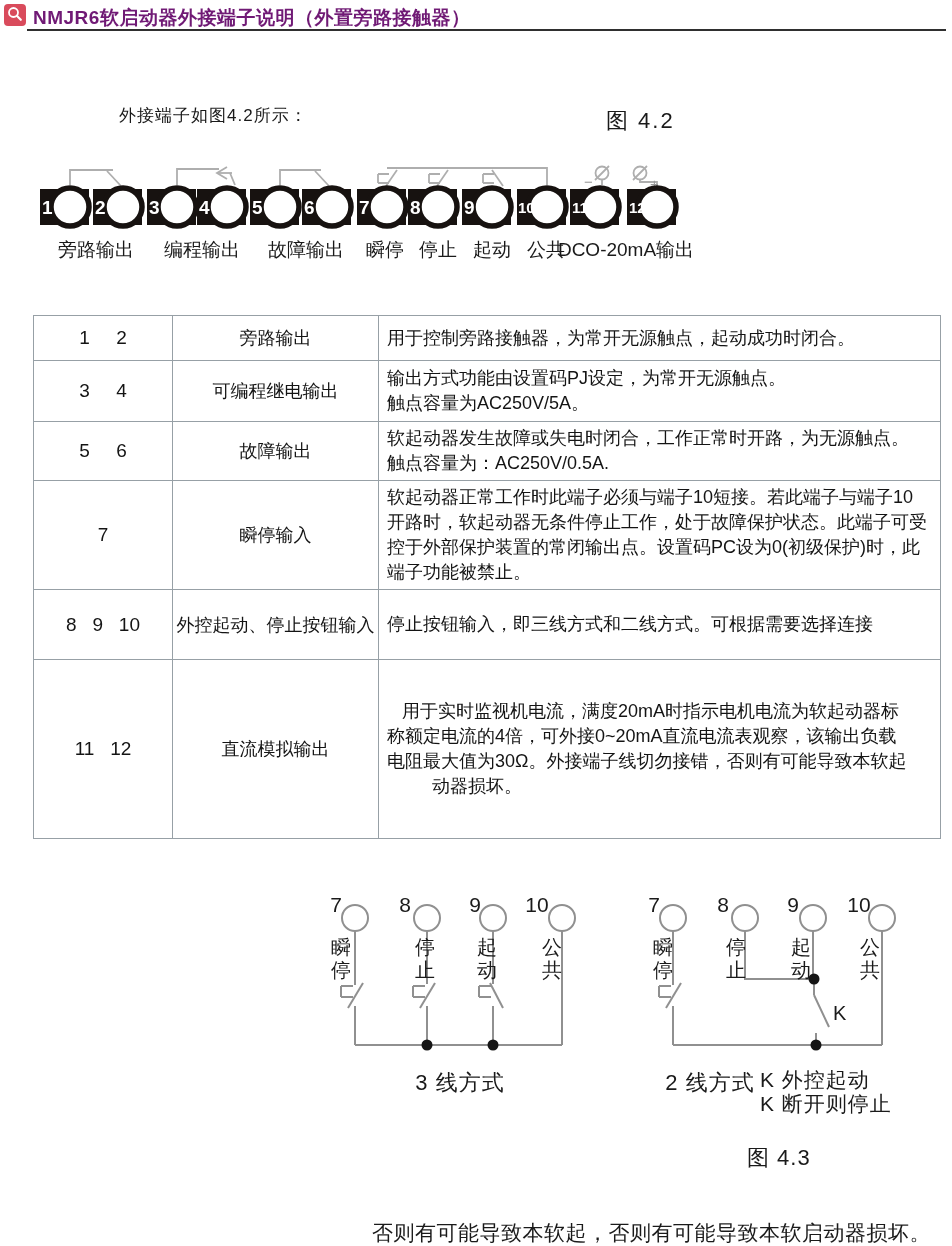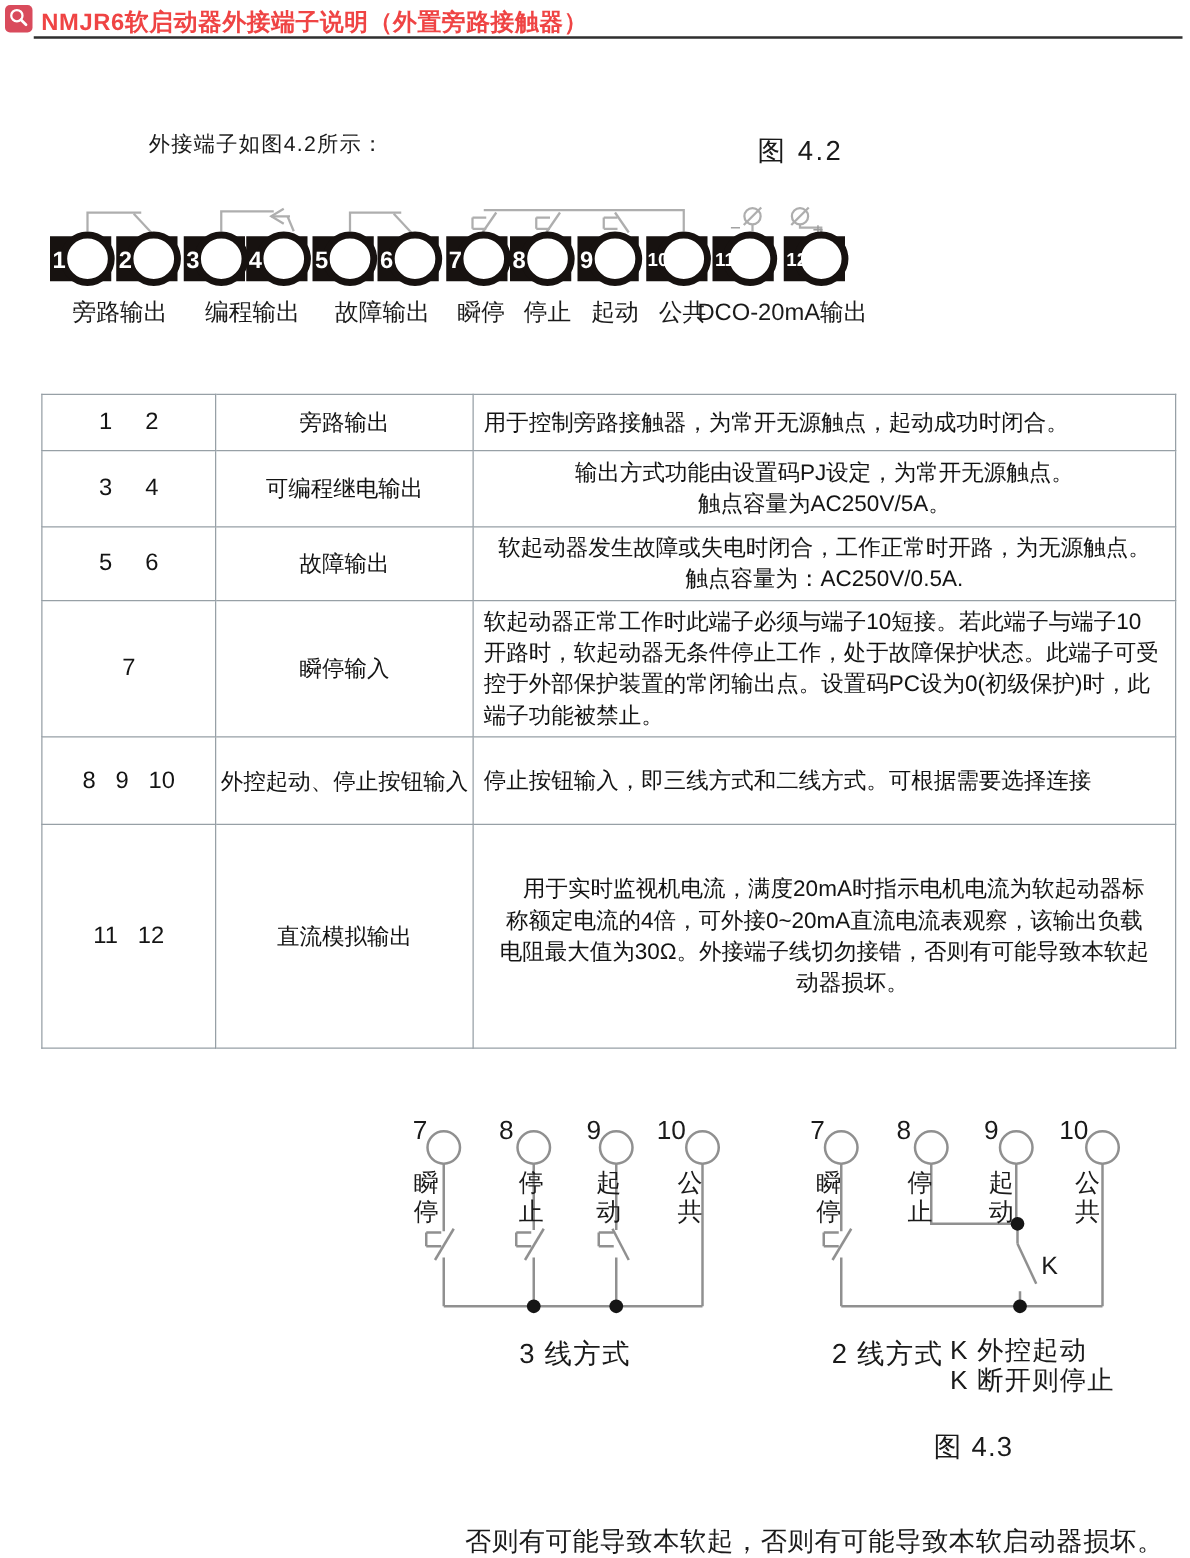--- a/index.html
+++ b/index.html
@@ -1,21 +1,21 @@
 <!DOCTYPE html>
 <html><head>
 <meta charset="utf-8">
 <style>
   html,body{margin:0;padding:0;background:#ffffff;}
   .page{position:relative;width:952px;height:1246px;background:#fff;
         font-family:"Liberation Sans","DejaVu Sans",sans-serif;color:#1a1a1a;overflow:hidden;}
   .abs{position:absolute;}
 
   
-  .doc-title{left:33px;top:5px;font-size:19px;font-weight:bold;letter-spacing:.5px;color:#ef4444;white-space:nowrap;text-align:center;}
+  .doc-title{left:33px;top:5px;font-size:19px;font-weight:bold;letter-spacing:.5px;color:#701a75;white-space:nowrap;text-align:center;}
   .title-icon{left:4px;top:4px;width:22px;height:22px;border-radius:4px;background:#d94b5c;}
   .rule{left:27px;top:29px;width:919px;height:2px;background:#2f2f2f;}
 
   
   .lead{left:119px;top:104px;font-size:17px;letter-spacing:1px;white-space:nowrap;}
   .figlab{font-size:22px;letter-spacing:2px;white-space:nowrap;}
   .fig42{left:596px;top:106px;margin-left:10px;}
   .fig43{left:747px;top:1143px;letter-spacing:1px;}
 
   
@@ -26,21 +26,21 @@
 
   
   .term-table{left:33px;top:315px;}
   table{border-collapse:collapse;table-layout:fixed;width:888px;font-size:18px;color:#141414;}
   td,th{border:1.6px solid #97a0a6;vertical-align:middle;padding:0;font-weight:normal;}
   th{background:#cbe8f8;height:38px;font-size:19px;white-space:pre;}
   .c-no{width:138px;text-align:center;white-space:pre;font-size:19px;}
   .c-name{width:205px;text-align:center;font-size:18px;}
   .c-desc{width:545px;white-space:pre;font-size:18px;line-height:25px;padding:4px 8px;}
   .c-desc[data-align="center"]{text-align:left;margin-left:36px;}
-  .c-desc[data-align="left"]{text-align:center;}
+  .c-desc[data-align="left"]{text-align:left;}
   tr.r1 td{height:36px;} tr.r2 td{height:52px;} tr.r3 td{height:50px;}
   tr.r4 td{height:99px;} tr.r5 td{height:61px;} tr.r6 td{height:170px;}
 
   
   .diagram-svg{left:300px;top:885px;}
   .dnum{font-size:21px;transform:translateX(-50%);white-space:nowrap;}
   .vlabel{width:22px;top:936px;font-size:20px;line-height:23px;text-align:center;
           word-break:break-all;transform:translateX(-50%);}
   .caption{font-size:22px;white-space:nowrap;transform:translateX(-50%);top:1068px;letter-spacing:1px;}
   .knote{left:760px;font-size:21px;white-space:nowrap;letter-spacing:1px;}

